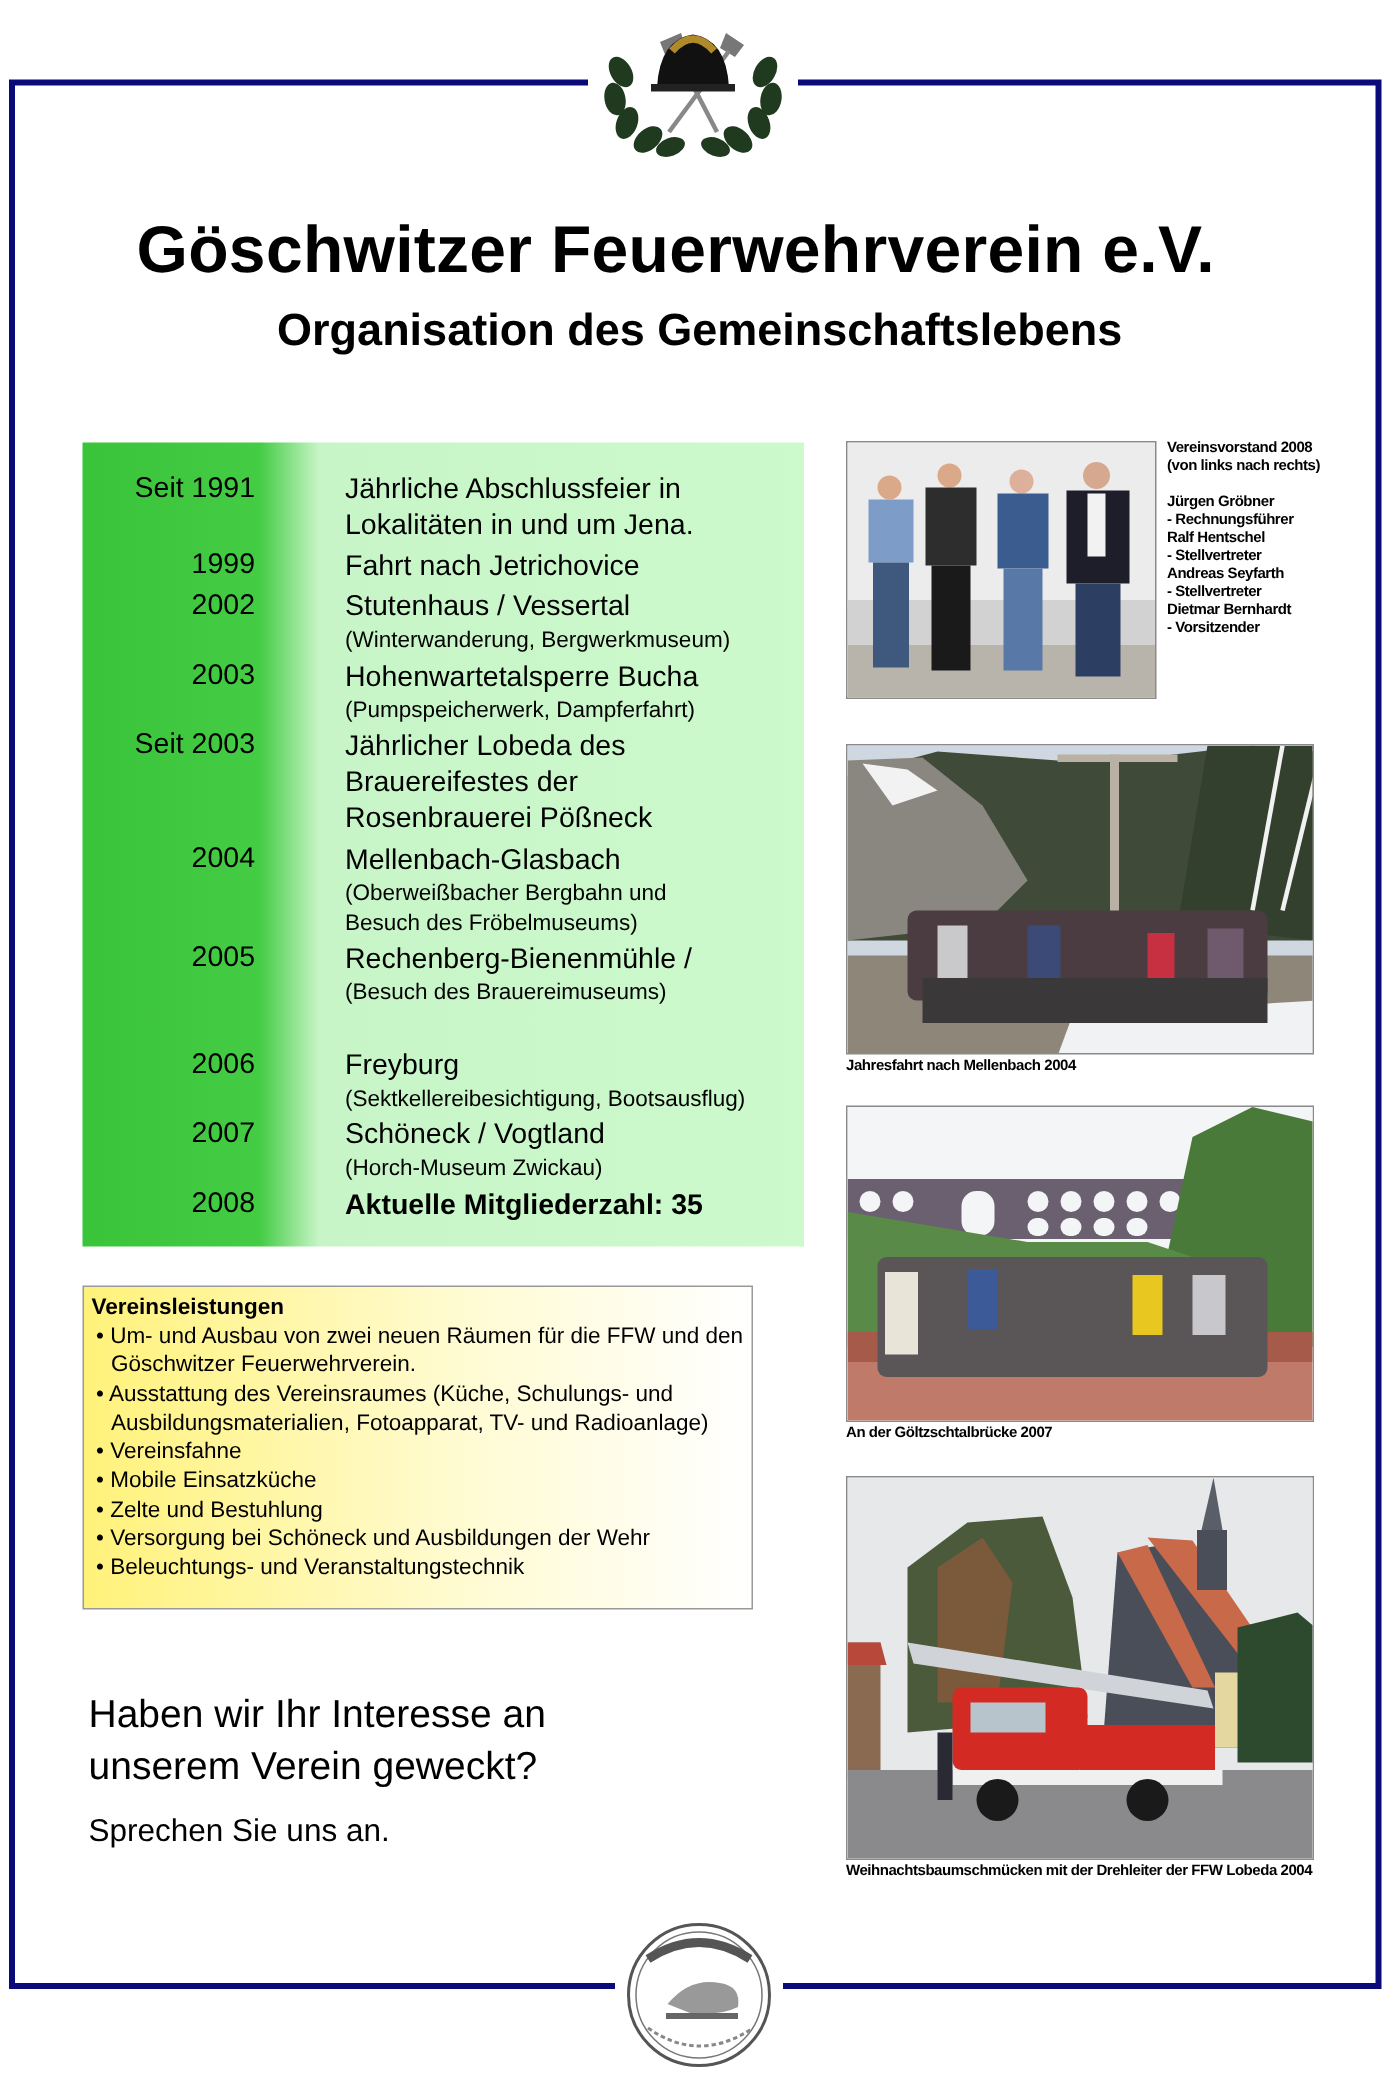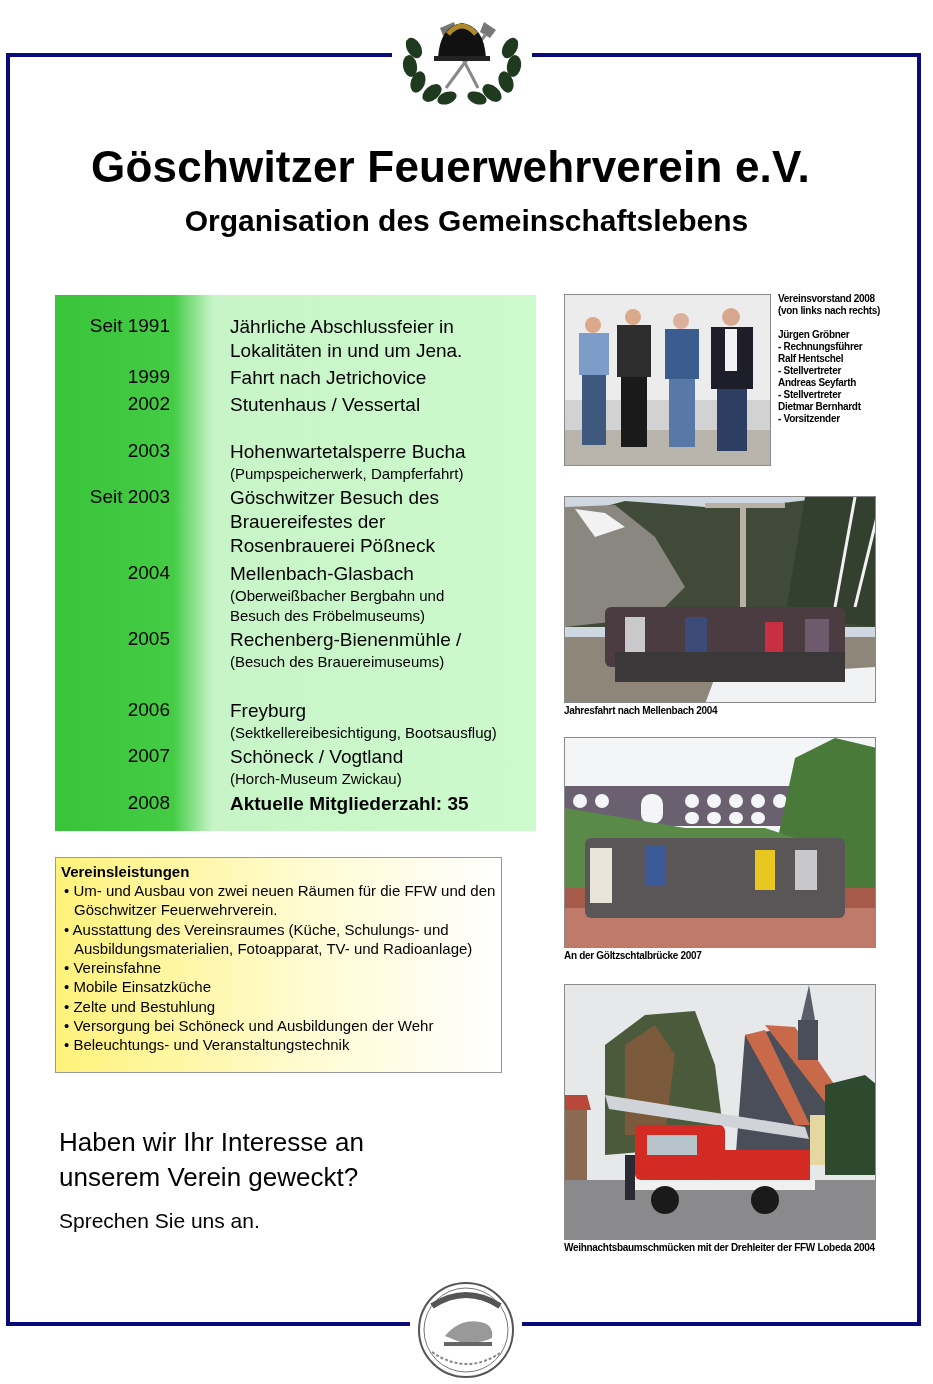--- a/index.html
+++ b/index.html
@@ -78,33 +78,34 @@
   <div class="tl-row" style="top:71px">
     <div class="tl-year">1999</div>
     <div class="tl-text">
       <span style="display:block">Fahrt nach Jetrichovice</span>
     </div>
   </div>
   <div class="tl-row" style="top:98px">
     <div class="tl-year">2002</div>
     <div class="tl-text">
       <span style="display:block">Stutenhaus / Vessertal</span>
+      <span class="tl-sub">(Winterwanderung, Bergwerkmuseum)</span>
     </div>
   </div>
   <div class="tl-row" style="top:145px">
     <div class="tl-year">2003</div>
     <div class="tl-text">
       <span style="display:block">Hohenwartetalsperre Bucha</span>
       <span class="tl-sub">(Pumpspeicherwerk, Dampferfahrt)</span>
     </div>
   </div>
   <div class="tl-row" style="top:191px">
     <div class="tl-year">Seit 2003</div>
     <div class="tl-text">
-      <span style="display:block">Göschwitzer Besuch des</span>
+      <span style="display:block">Jährlicher Lobeda des</span>
       <span style="display:block">Brauereifestes der</span>
       <span style="display:block">Rosenbrauerei Pößneck</span>
     </div>
   </div>
   <div class="tl-row" style="top:267px">
     <div class="tl-year">2004</div>
     <div class="tl-text">
       <span style="display:block">Mellenbach-Glasbach</span>
       <span class="tl-sub">(Oberweißbacher Bergbahn und</span>
       <span class="tl-sub">Besuch des Fröbelmuseums)</span>

